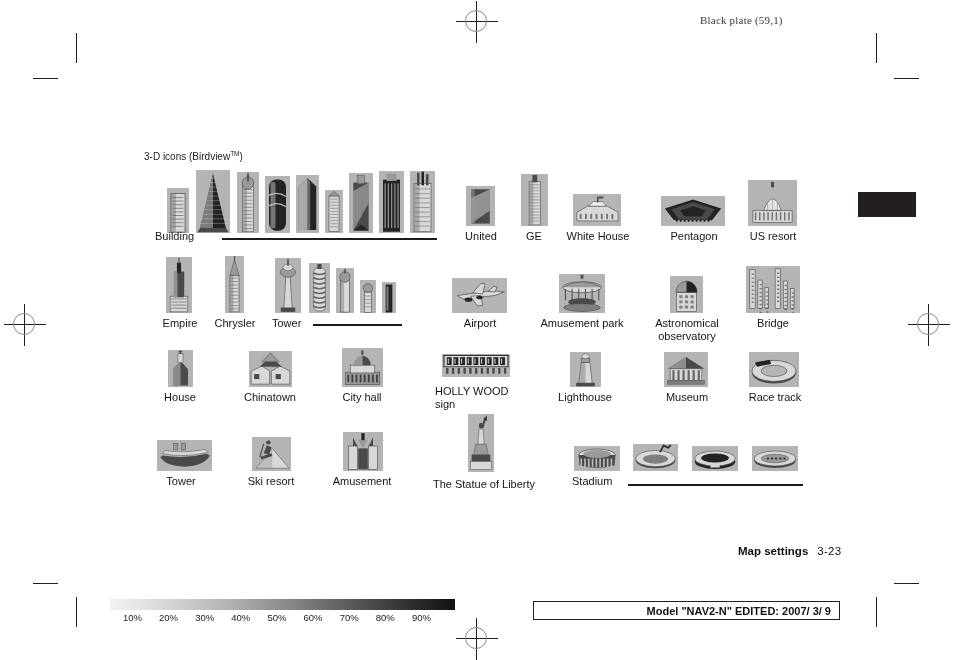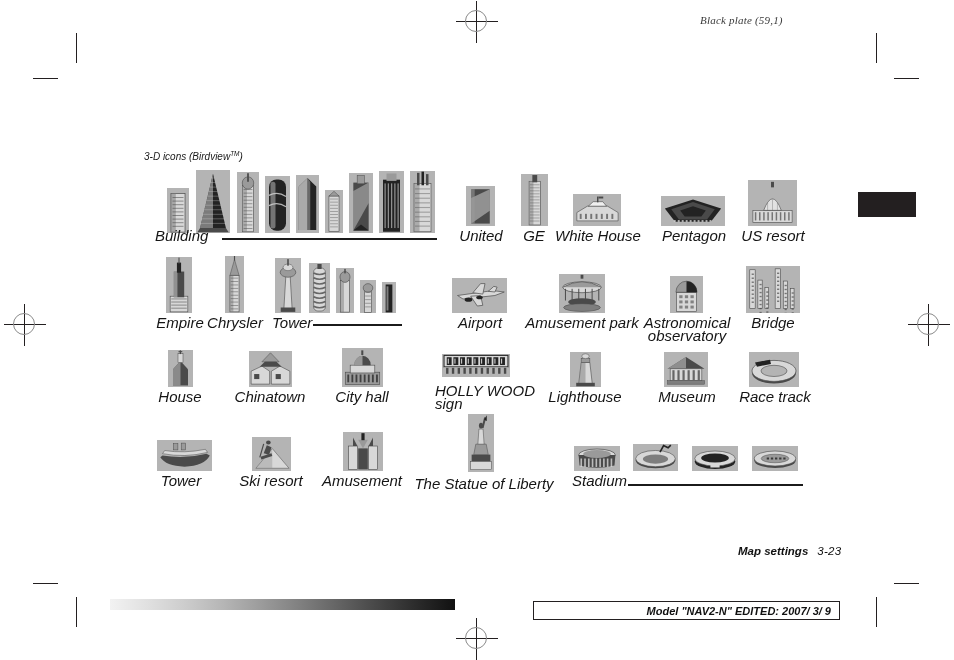--- a/index.html
+++ b/index.html
@@ -11,21 +11,20 @@
   body {
     font-family: "Liberation Sans", sans-serif;
     color: #1a1a1a;
   }
   #page {
     position: relative;
     width: 954px;
     height: 660px;
     background: #ffffff;
     overflow: hidden;
-    font-style: italic;
   }
 
   
   .crop-tick-v {
     position: absolute;
     width: 1px;
     background: #231f20;
   }
   .crop-tick-h {
     position: absolute;
@@ -99,21 +98,21 @@
     font-size: 6.5px;
     vertical-align: super;
   }
 
   
   .icon-cell {
     position: absolute;
     text-align: center;
   }
   .icon-label {
-    font-size: 15px;
+    font-size: 11px;
     color: #151515;
     line-height: 12px;
     white-space: nowrap;
   }
   .icon-label.two-line {
     white-space: normal;
     line-height: 12.5px;
   }
   .label-left {
     text-align: left;
@@ -988,14 +987,25 @@
 
   <div class="footer-chapter">
     <span>Map settings</span><span class="pg">3-23</span>
   </div>
 
   <div class="model-box">
     <div class="model-text">Model "NAV2-N"  EDITED:  2007/ 3/ 9</div>
   </div>
 
   <div class="gray-strip"></div>
+  <div class="gray-scale-labels" id="gray-labels">
+      <span style="left: 22.3979px;">10%</span>
+      <span style="left: 58.5236px;">20%</span>
+      <span style="left: 94.6492px;">30%</span>
+      <span style="left: 130.775px;">40%</span>
+      <span style="left: 166.901px;">50%</span>
+      <span style="left: 203.026px;">60%</span>
+      <span style="left: 239.152px;">70%</span>
+      <span style="left: 275.277px;">80%</span>
+      <span style="left: 311.403px;">90%</span>
+    </div>
 
 </div>
 
 </body></html>

